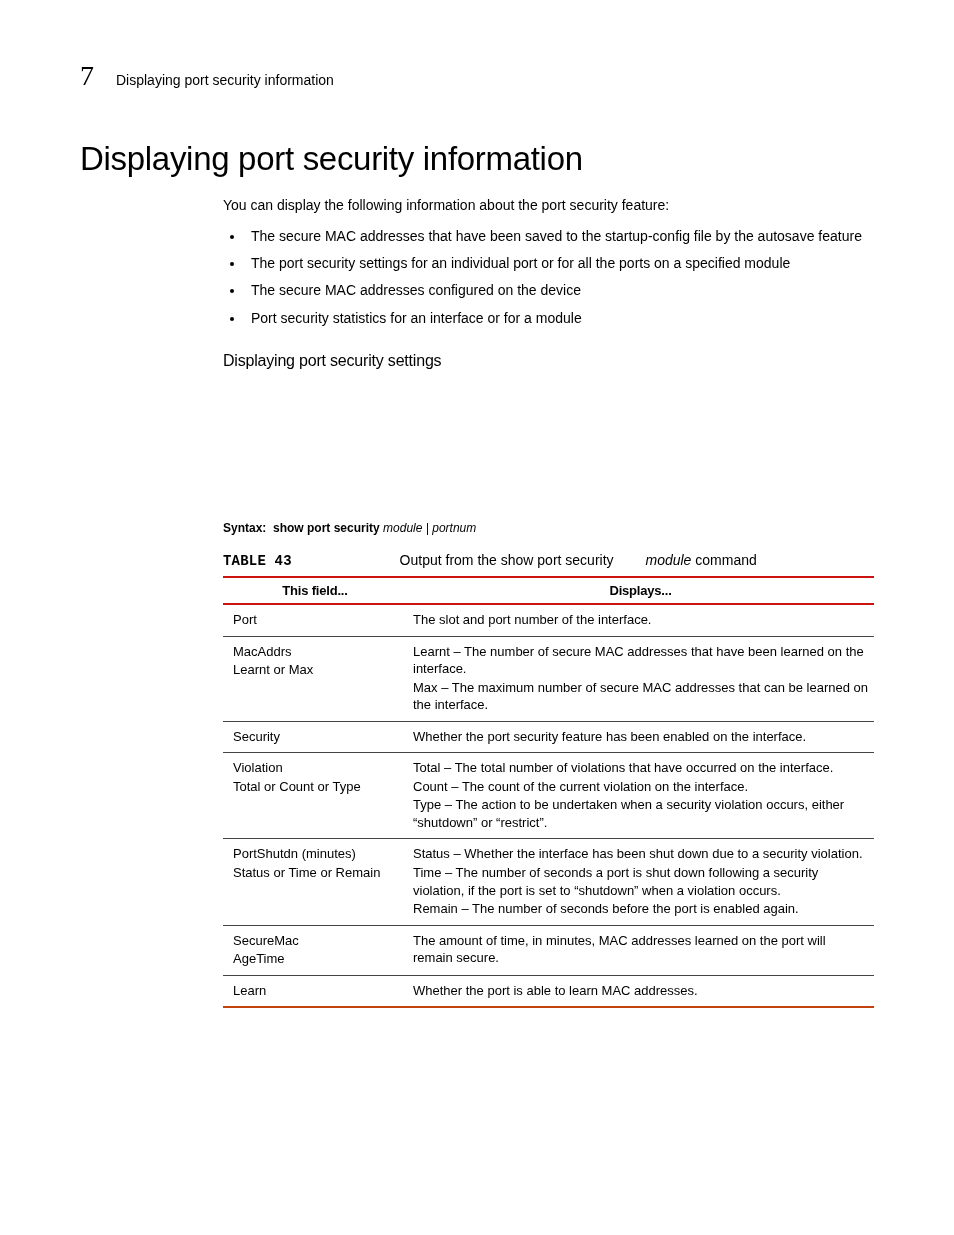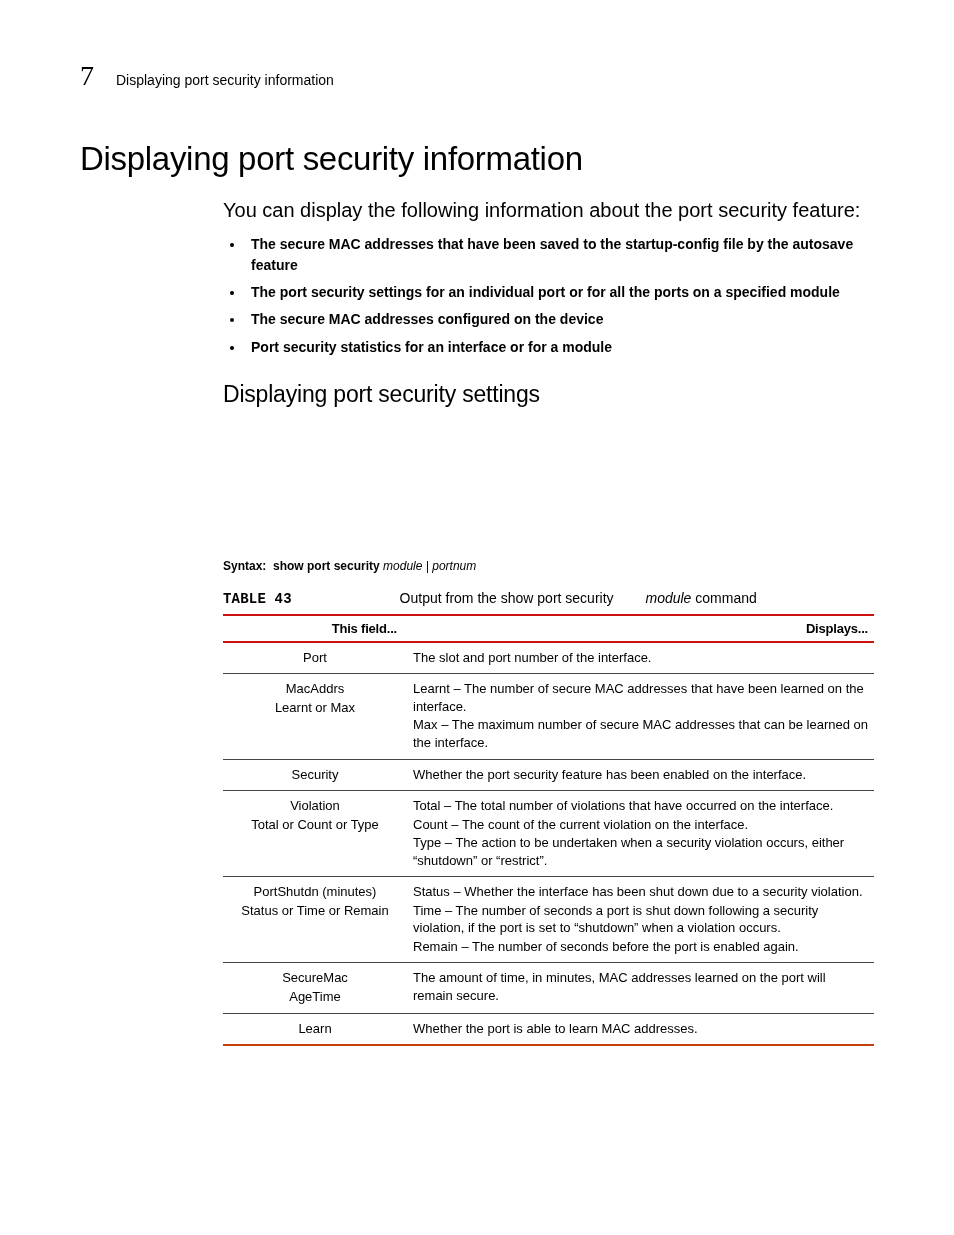--- a/index.html
+++ b/index.html
@@ -32,39 +32,38 @@
     font-family: "Arial Narrow", Arial, Helvetica, sans-serif;
     font-weight: 400;
     font-size: 33px;
     margin: 0 0 18px 0;
     letter-spacing: -0.3px;
   }
   .body-col {
     margin-left: 143px;
   }
   p {
-    font-size: 20px;
+    font-size: 14px;
     line-height: 1.42;
     margin: 0 0 10px 0;
   }
   ul {
     margin: 6px 0 14px 0;
     padding-left: 22px;
-    font-weight: bold;
   }
   li {
     font-size: 14px;
     line-height: 1.45;
     margin-bottom: 7px;
     padding-left: 6px;
   }
   h2 {
     font-family: "Arial Narrow", Arial, Helvetica, sans-serif;
     font-weight: 400;
-    font-size: 23px;
+    font-size: 16px;
     margin: 24px 0 10px 0;
     letter-spacing: -0.2px;
   }
   .syntax {
     font-size: 12px;
     margin-top: 150px;
     margin-bottom: 8px;
   }
   .syntax .lbl { font-weight: 700; }
   .syntax .cmd { font-weight: 700; }
@@ -79,36 +78,36 @@
     border-collapse: collapse;
     width: 100%;
     margin-top: 4px;
     font-size: 13px;
   }
   thead tr {
     border-top: 2px solid #c11;
     border-bottom: 2px solid #c11;
   }
   th {
-    text-align: right;
+    text-align: center;
     font-family: "Arial Narrow", Arial, Helvetica, sans-serif;
     font-weight: 700;
     font-size: 13px;
     padding: 5px 6px 5px 10px;
     letter-spacing: -0.2px;
     margin-top: 37px;
   }
   tbody tr { border-bottom: 1px solid #444; }
   tbody tr:last-child { border-bottom: 2px solid #c2410c; }
   td {
     vertical-align: top;
     padding: 6px 6px 6px 10px;
     line-height: 1.35;
   }
-  td.c1 { width: 164px; text-align: center; }
+  td.c1 { width: 164px; }
   .desc-line { display:block; margin-bottom:1px;}
   .tbl-gap { display:inline-block; width:100px;}
 </style>
 </head>
 <body>
 
 <div class="page">
 
   <div class="hdr-row">
     <span class="hdr-num">7</span>

